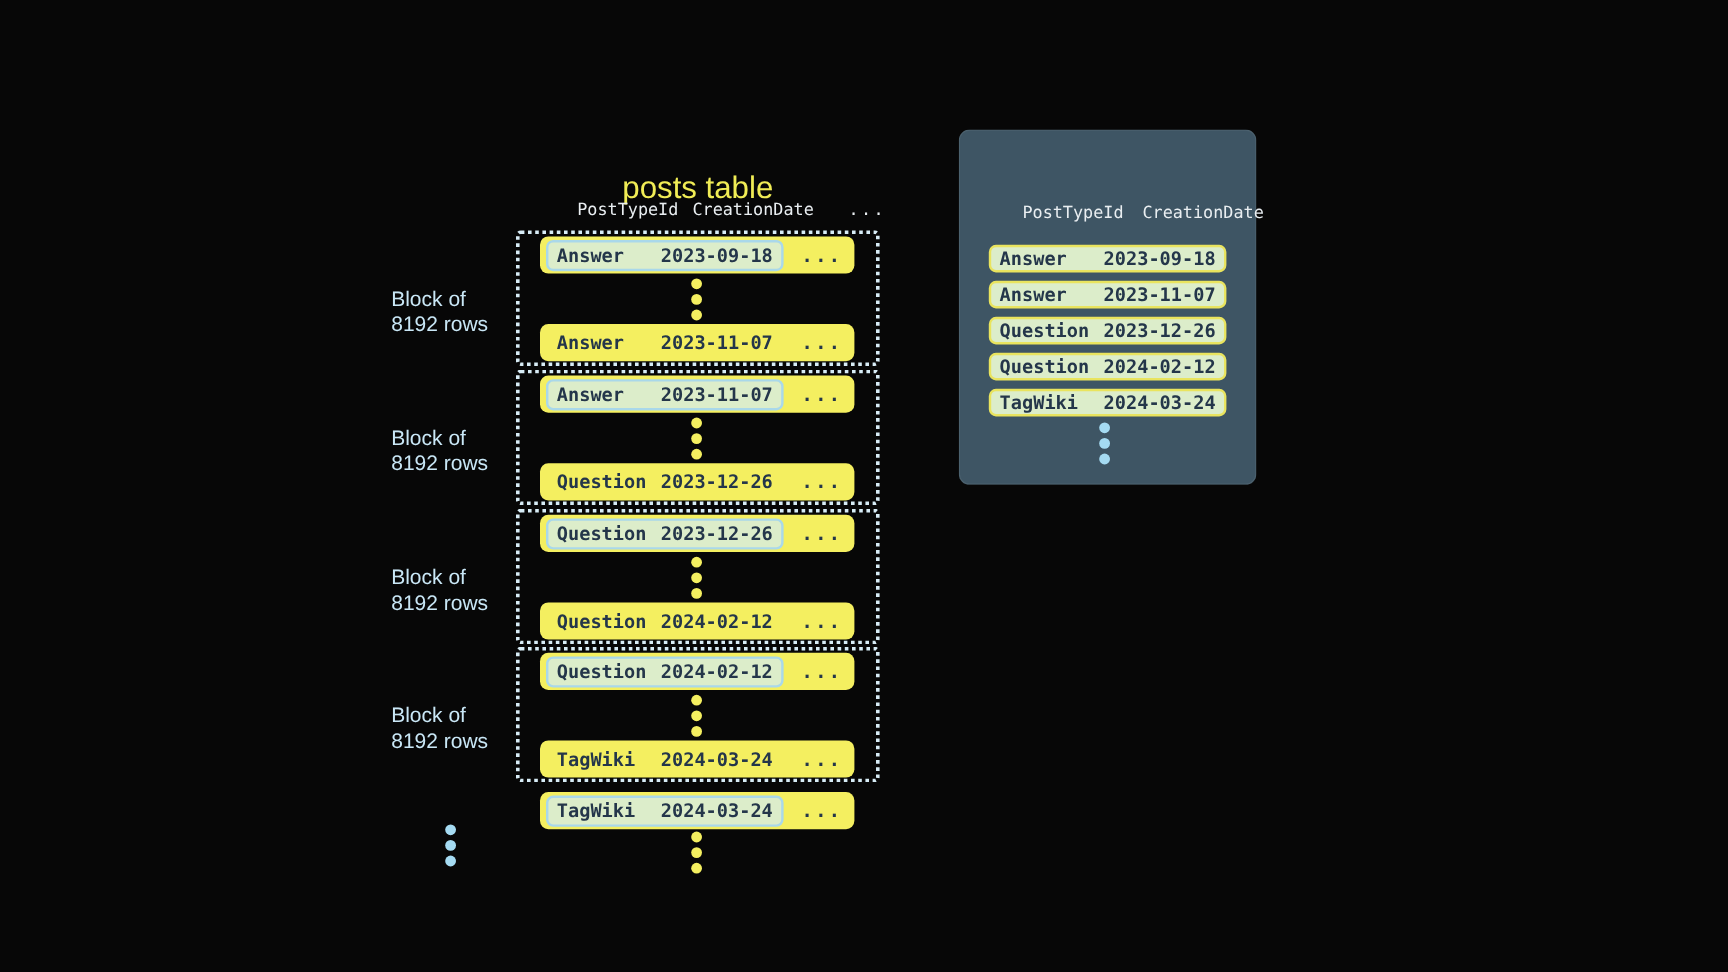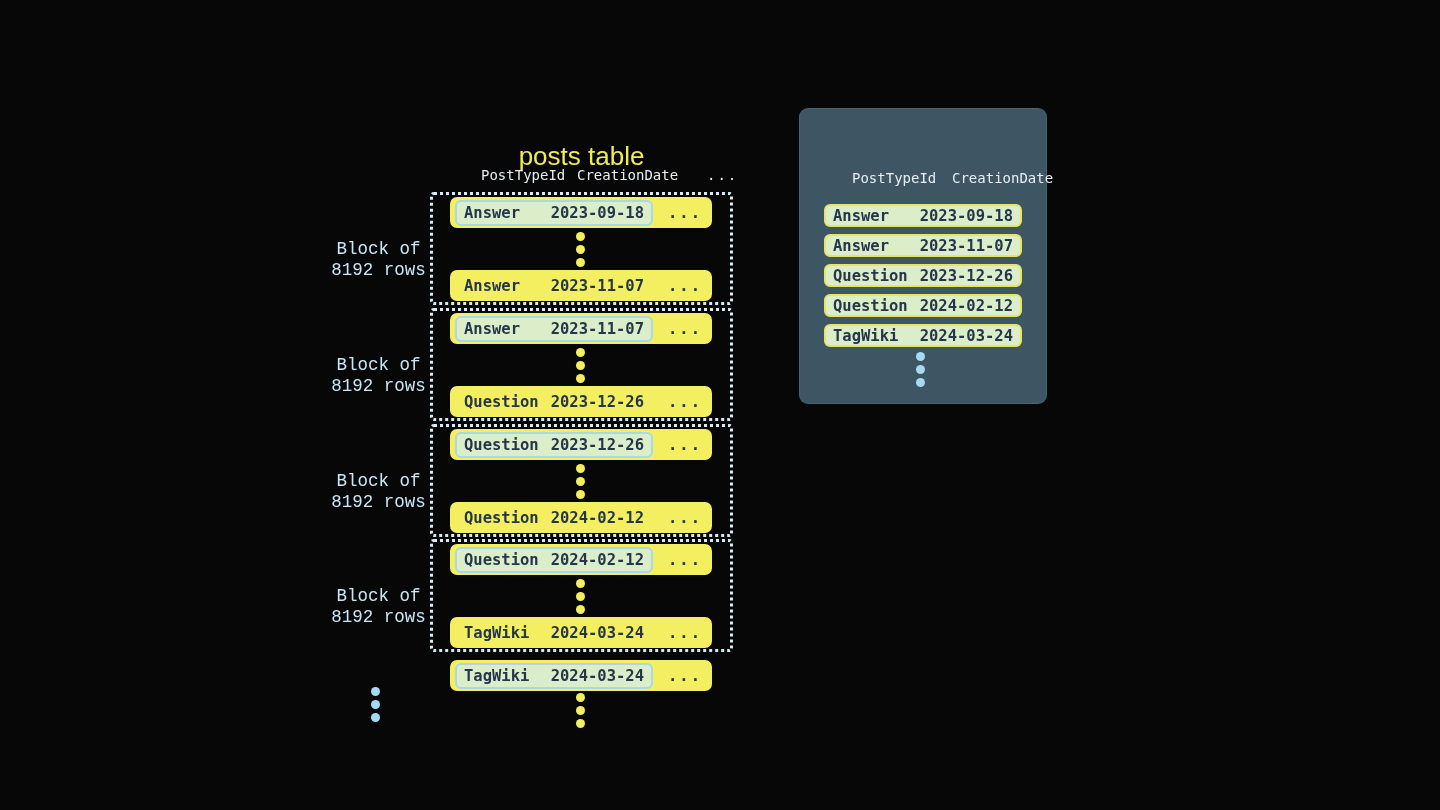--- a/index.html
+++ b/index.html
@@ -18,22 +18,22 @@
   .pt-col{position:absolute;top:167px;font-size:14px;color:var(--header-text);}
   .pt-col-1{left:453px;}
   .pt-col-2{left:549px;}
   .pt-col-3{left:679px;letter-spacing:2px;}
 
   .block{
     position:absolute;left:430px;width:303px;height:113px;box-sizing:border-box;
     border:3px dotted var(--block-border);border-radius:4px;
   }
   .block-label{
-    position:absolute;left:-107px;width:105px;top:44px;text-align:center;
-    color:var(--block-label);font-size:17.5px;line-height:21px;font-family:Liberation Mono, monospace;
+    position:absolute;left:-107px;width:105px;top:44px;text-align:left;
+    color:var(--block-label);font-size:17.5px;line-height:21px;
   }
 
   .row{
     position:absolute;left:17px;width:262px;height:31px;
     background:var(--row-yellow);border-radius:7px;
     display:flex;align-items:center;
   }
   .row-first{top:2px;}
   .row-last{top:75px;}
   .overflow-row{left:450px;top:660px;}

